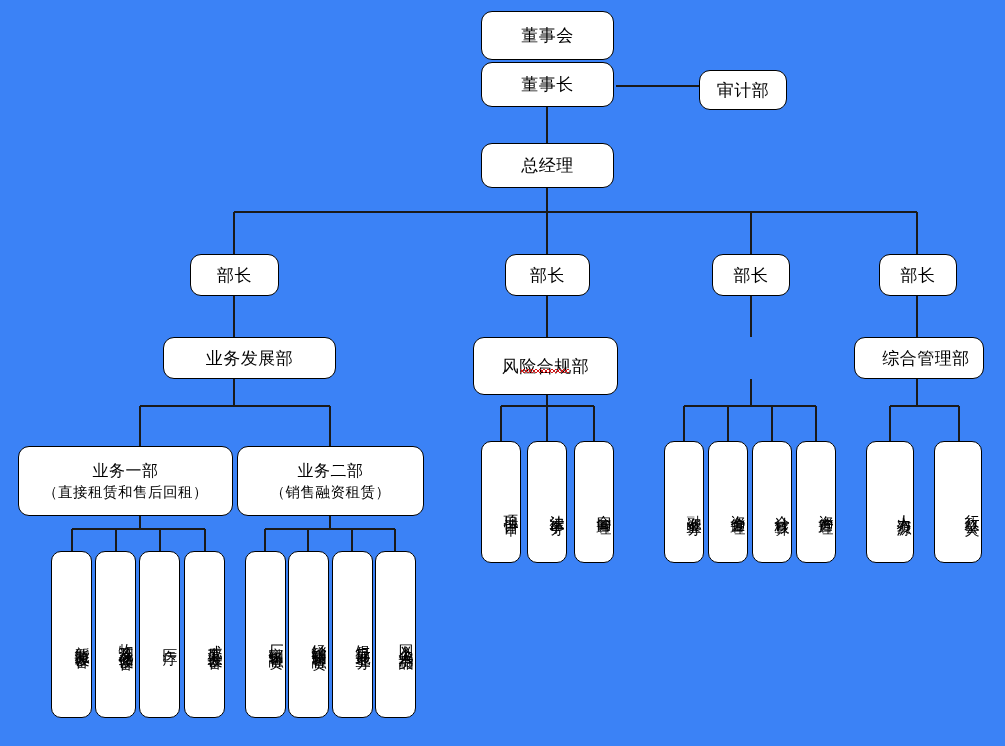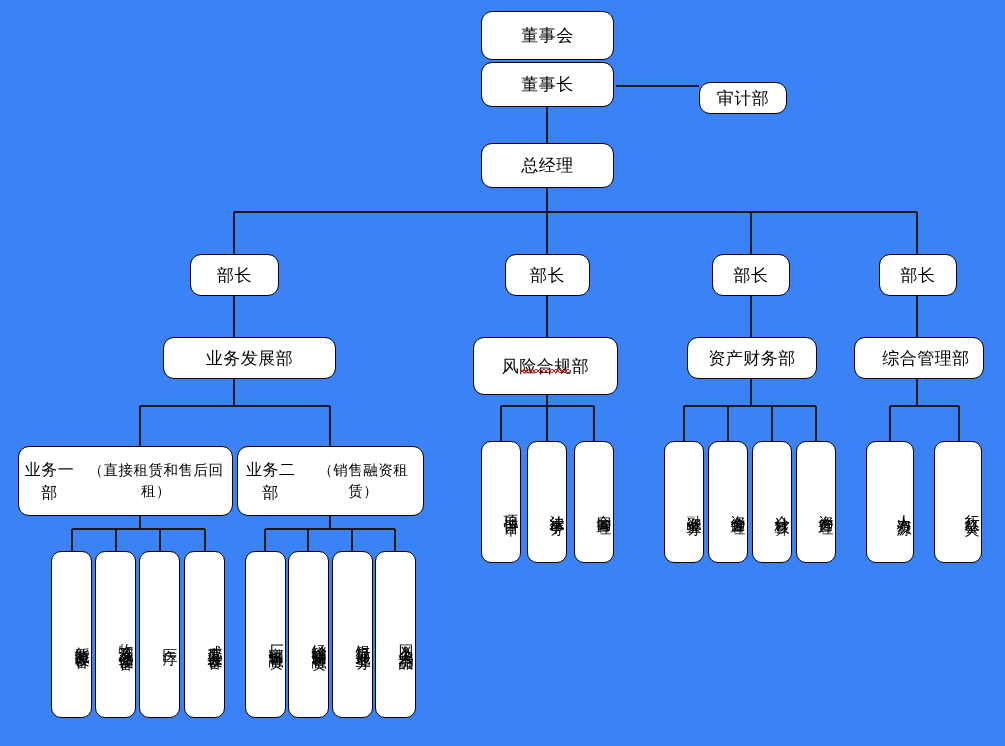--- a/index.html
+++ b/index.html
@@ -43,21 +43,21 @@
     display: flex;
     align-items: center;
     justify-content: center;
     text-align: center;
     line-height: 1.32;
     font-size: 17px;
     letter-spacing: 0.5px;
     z-index: 2;
   }
   .node.two-line {
-    flex-direction: row;
+    flex-direction: column;
     font-size: 16px;
     line-height: 1.45;
   }
   .node.two-line .ln2 { font-size: 14.5px; }
   
   .node.vert {
     writing-mode: vertical-rl;
     text-orientation: upright;
     align-items: flex-start;
     justify-content: center;
@@ -145,21 +145,21 @@
   </svg>
 
   <div class="node" style="left:481px; top:11px; width:133px; height:49px;">
     <span>董事会</span>
   </div>
 
   <div class="node" style="left:481px; top:62px; width:133px; height:45px;text-align:right;">
     <span>董事长</span>
   </div>
 
-  <div class="node" style="left:699px; top:82px; width:88px; height:32px;">
+  <div class="node" style="left:699px; top:70px; width:88px; height:40px;">
     <span>审计部</span>
   </div>
 
   <div class="node" style="left:481px; top:143px; width:133px; height:45px;">
     <span>总经理</span>
   </div>
 
   <div class="node" style="left:190px; top:254px; width:89px; height:42px;">
     <span>部长</span>
   </div>
@@ -174,23 +174,20 @@
   </div>
 
   <div class="node" style="left:163px; top:337px; width:173px; height:42px;">
     <span>业务发展部</span>
   </div>
   <div class="node" style="left:473px; top:337px; width:145px; height:58px;">
     <span>风险合规部</span>
   </div>
   <div class="squiggle" style="left:520px; top:369px; width:49px;"></div>
 
-  <div class="node" style="left:687px; top:337px; width:130px; height:42px;">
-    <span>资产财务部</span>
-  </div>
   <div class="node" style="left:854px; top:337px; width:130px; height:42px;padding-left:14px;">
     <span>综合管理部</span>
   </div>
 
   <div class="node two-line" style="left:18px; top:446px; width:215px; height:70px;">
     <span class="ln1">业务一部</span>
     <span class="ln2">（直接租赁和售后回租）</span>
   </div>
   <div class="node two-line" style="left:237px; top:446px; width:187px; height:70px;">
     <span class="ln1">业务二部</span>

